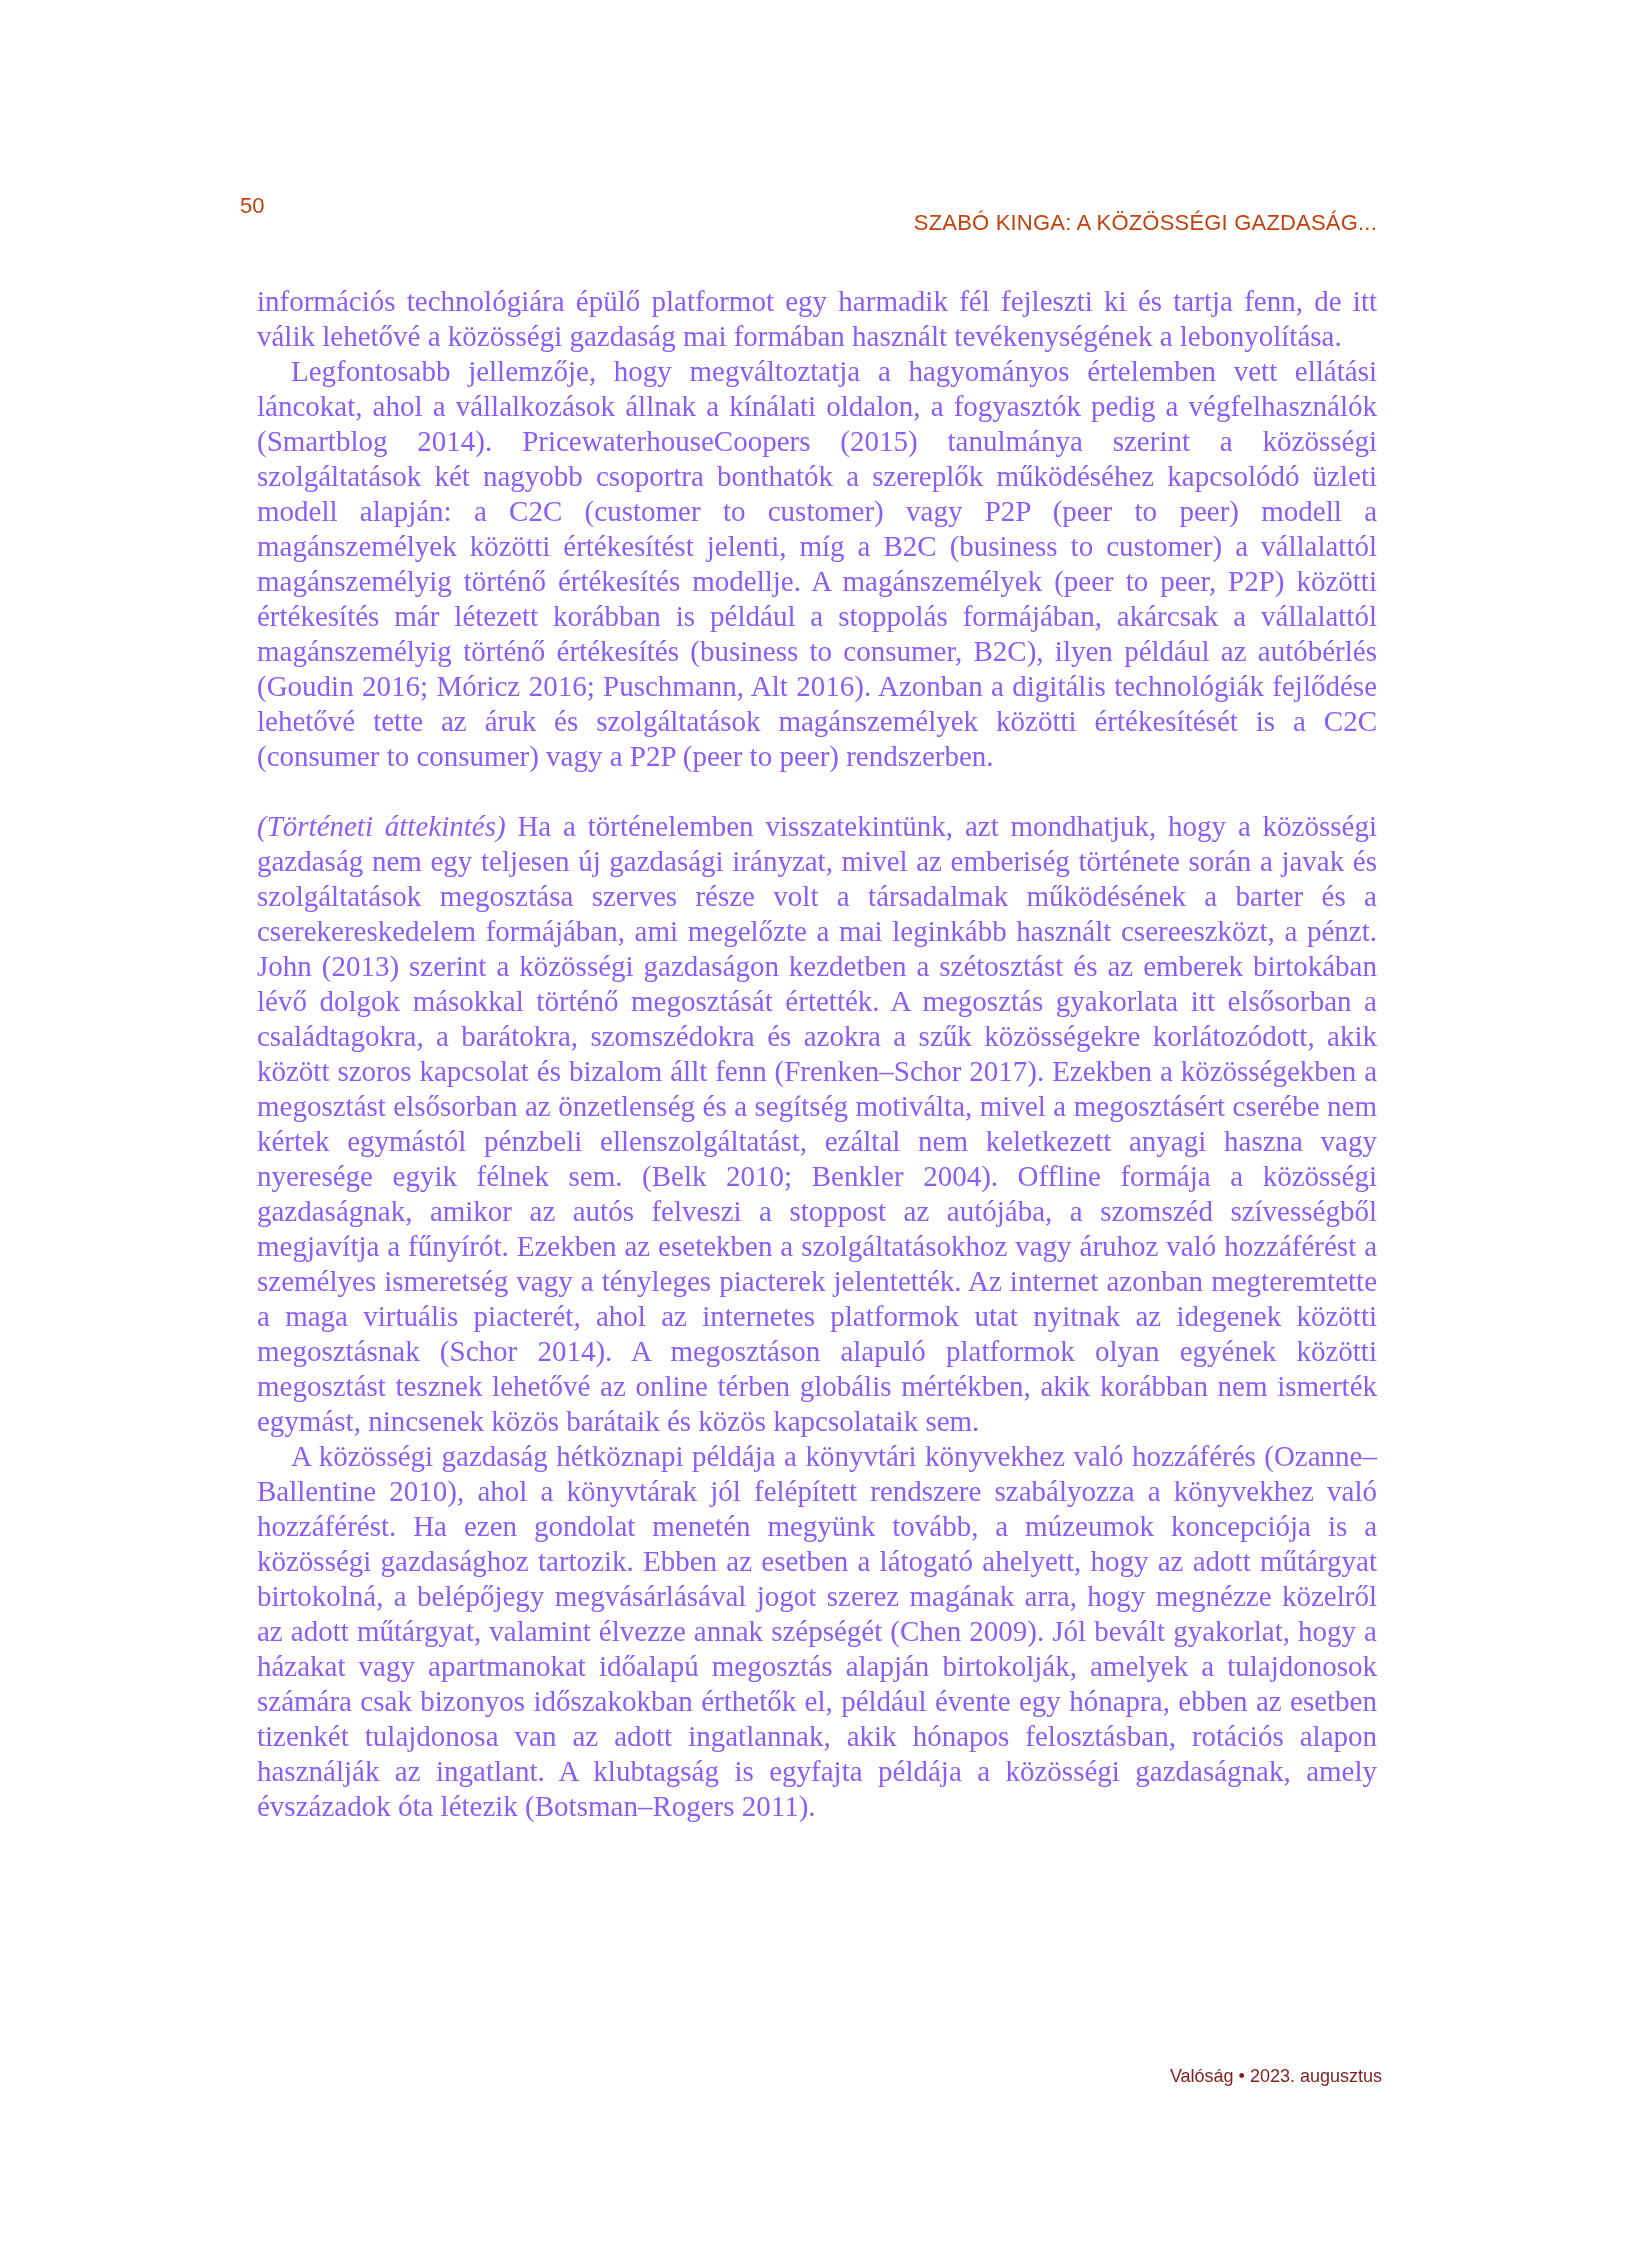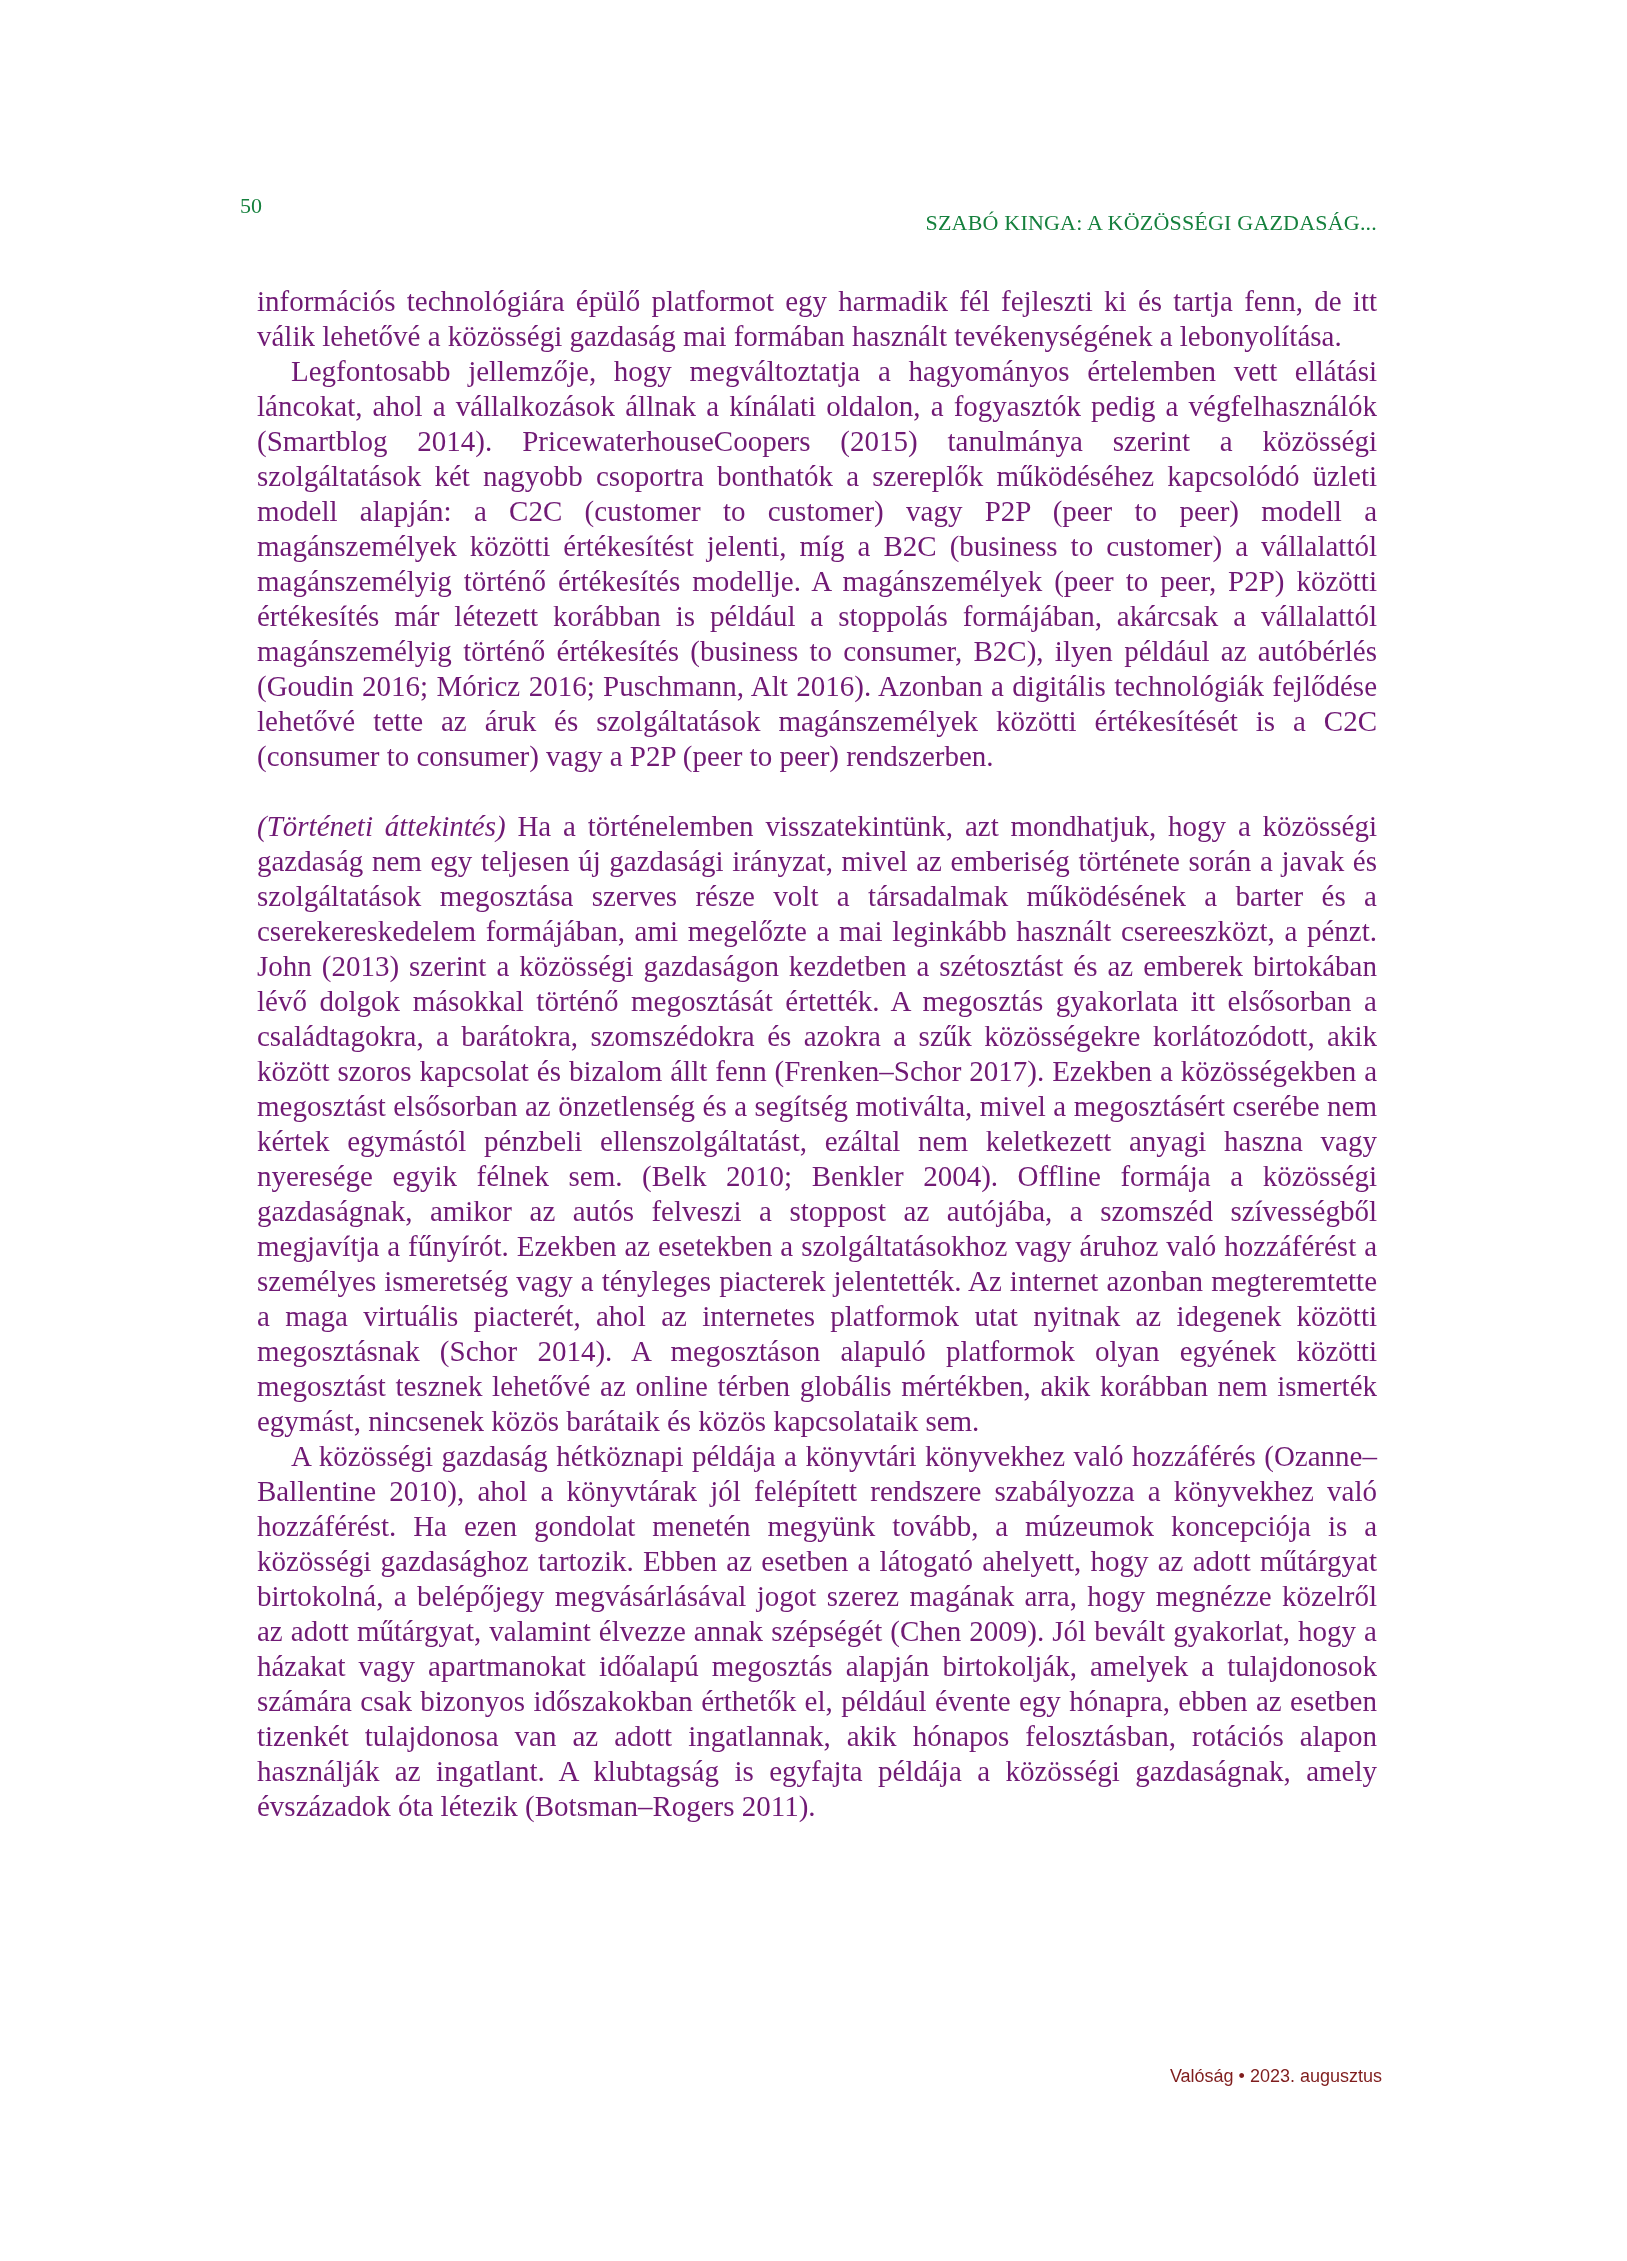--- a/index.html
+++ b/index.html
@@ -19,43 +19,43 @@
       left: 0; top: 0;
       width: 1628px; height: 2261px;
       background: #ffffff;
     }
     .running-head {
       position: absolute;
       left: 240px;
       top: 190px;
       width: 1137px;
       height: 31px;
-      font-family: Liberation Serif, serif;
+      font-family: Liberation Sans, sans-serif;
       font-size: 22px;
       line-height: 31px;
-      color: #15803d;
+      color: #c2410c;
     }
     .running-head .page-num {
       position: absolute;
       left: 0; top: 0;
     }
     .running-head .head-title {
       position: absolute;
       right: 0; top: 17px;
       letter-spacing: 0.2px;
     }
     .body-text {
       position: absolute;
       left: 257px;
       top: 284px;
       width: 1120px;
       font-family: "Liberation Serif", serif;
       font-size: 29px;
       line-height: 35px;
-      color: #701a75;
+      color: #8b5cf6;
       text-align: justify;
       hyphens: manual;
     }
     .body-text p {
       margin: 0;
       text-align: justify;
       text-align-last: left;
     }
     .body-text p.indent {
       text-indent: 34px;

